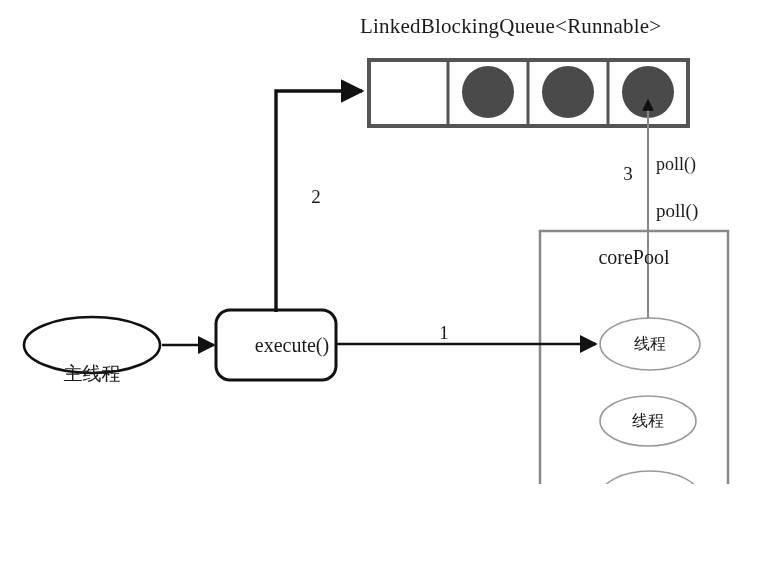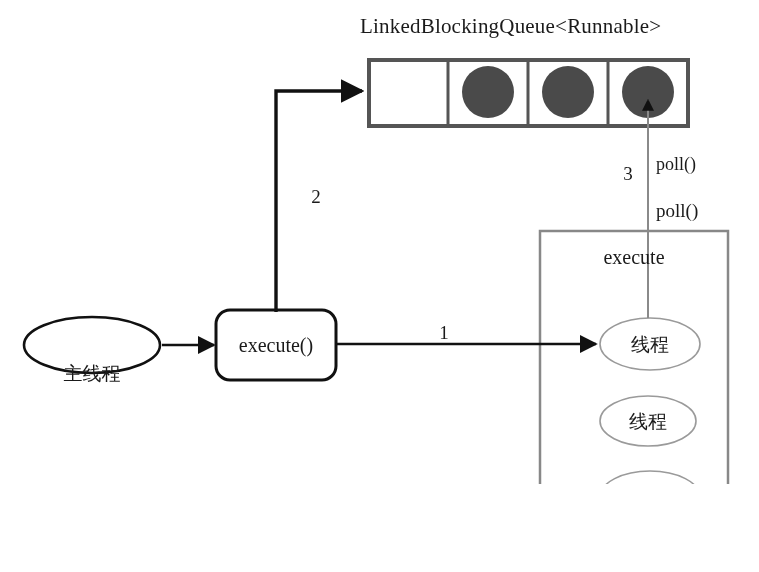--- a/index.html
+++ b/index.html
@@ -50,21 +50,21 @@
     transform: translate(-50%, 0);
   }
   #main-thread-label {
     font-size: 19px;
     left: 92px;
     top: 345px;
     margin-top: 28px;
   }
   #execute-label {
     font-size: 20px;
-    left: 276px;
+    left: 292px;
     top: 345px;
     text-align: right;
   }
   #num-1 {
     font-size: 19px;
     left: 444px;
     top: 332px;
   }
   #num-2 {
     font-size: 19px;
@@ -80,21 +80,21 @@
     font-size: 18px;
     left: 656px;
     top: 155px;
   }
   #take-label {
     font-size: 19px;
     left: 656px;
     top: 201px;
   }
   .thread-label {
-    font-size: 19px;
+    font-size: 16px;
   }
   #thread-label-0 { left: 650px; top: 344px; }
   #thread-label-1 { left: 648px; top: 421px; }
   #thread-label-2 { left: 650px; top: 497px; }
 </style>
 </head>
 <body>
 
 <div id="canvas">
 
@@ -140,21 +140,21 @@
 
     <g>
       <path d="M 276 312 L 276 91 L 362 91" fill="none" stroke="#111111" stroke-width="3.4" marker-end="url(#arrow-dark)"></path>
     </g>
 
     <line x1="336" y1="344" x2="596" y2="344" stroke="#111111" stroke-width="2.6" marker-end="url(#arrow-dark)"></line>
   </svg>
 
   <div class="lbl" id="queue-title">LinkedBlockingQueue&lt;Runnable&gt;</div>
 
-  <div class="lbl" id="corepool-title">execute</div>
+  <div class="lbl" id="corepool-title">corePool</div>
 
   <div class="lbl lbl-center" id="main-thread-label">主线程</div>
 
   <div class="lbl lbl-center" id="execute-label">execute()</div>
 
   <div class="lbl lbl-center" id="num-1">1</div>
 
   <div class="lbl lbl-center" id="num-2">2</div>
 
   <div class="lbl lbl-center" id="num-3">3</div>

